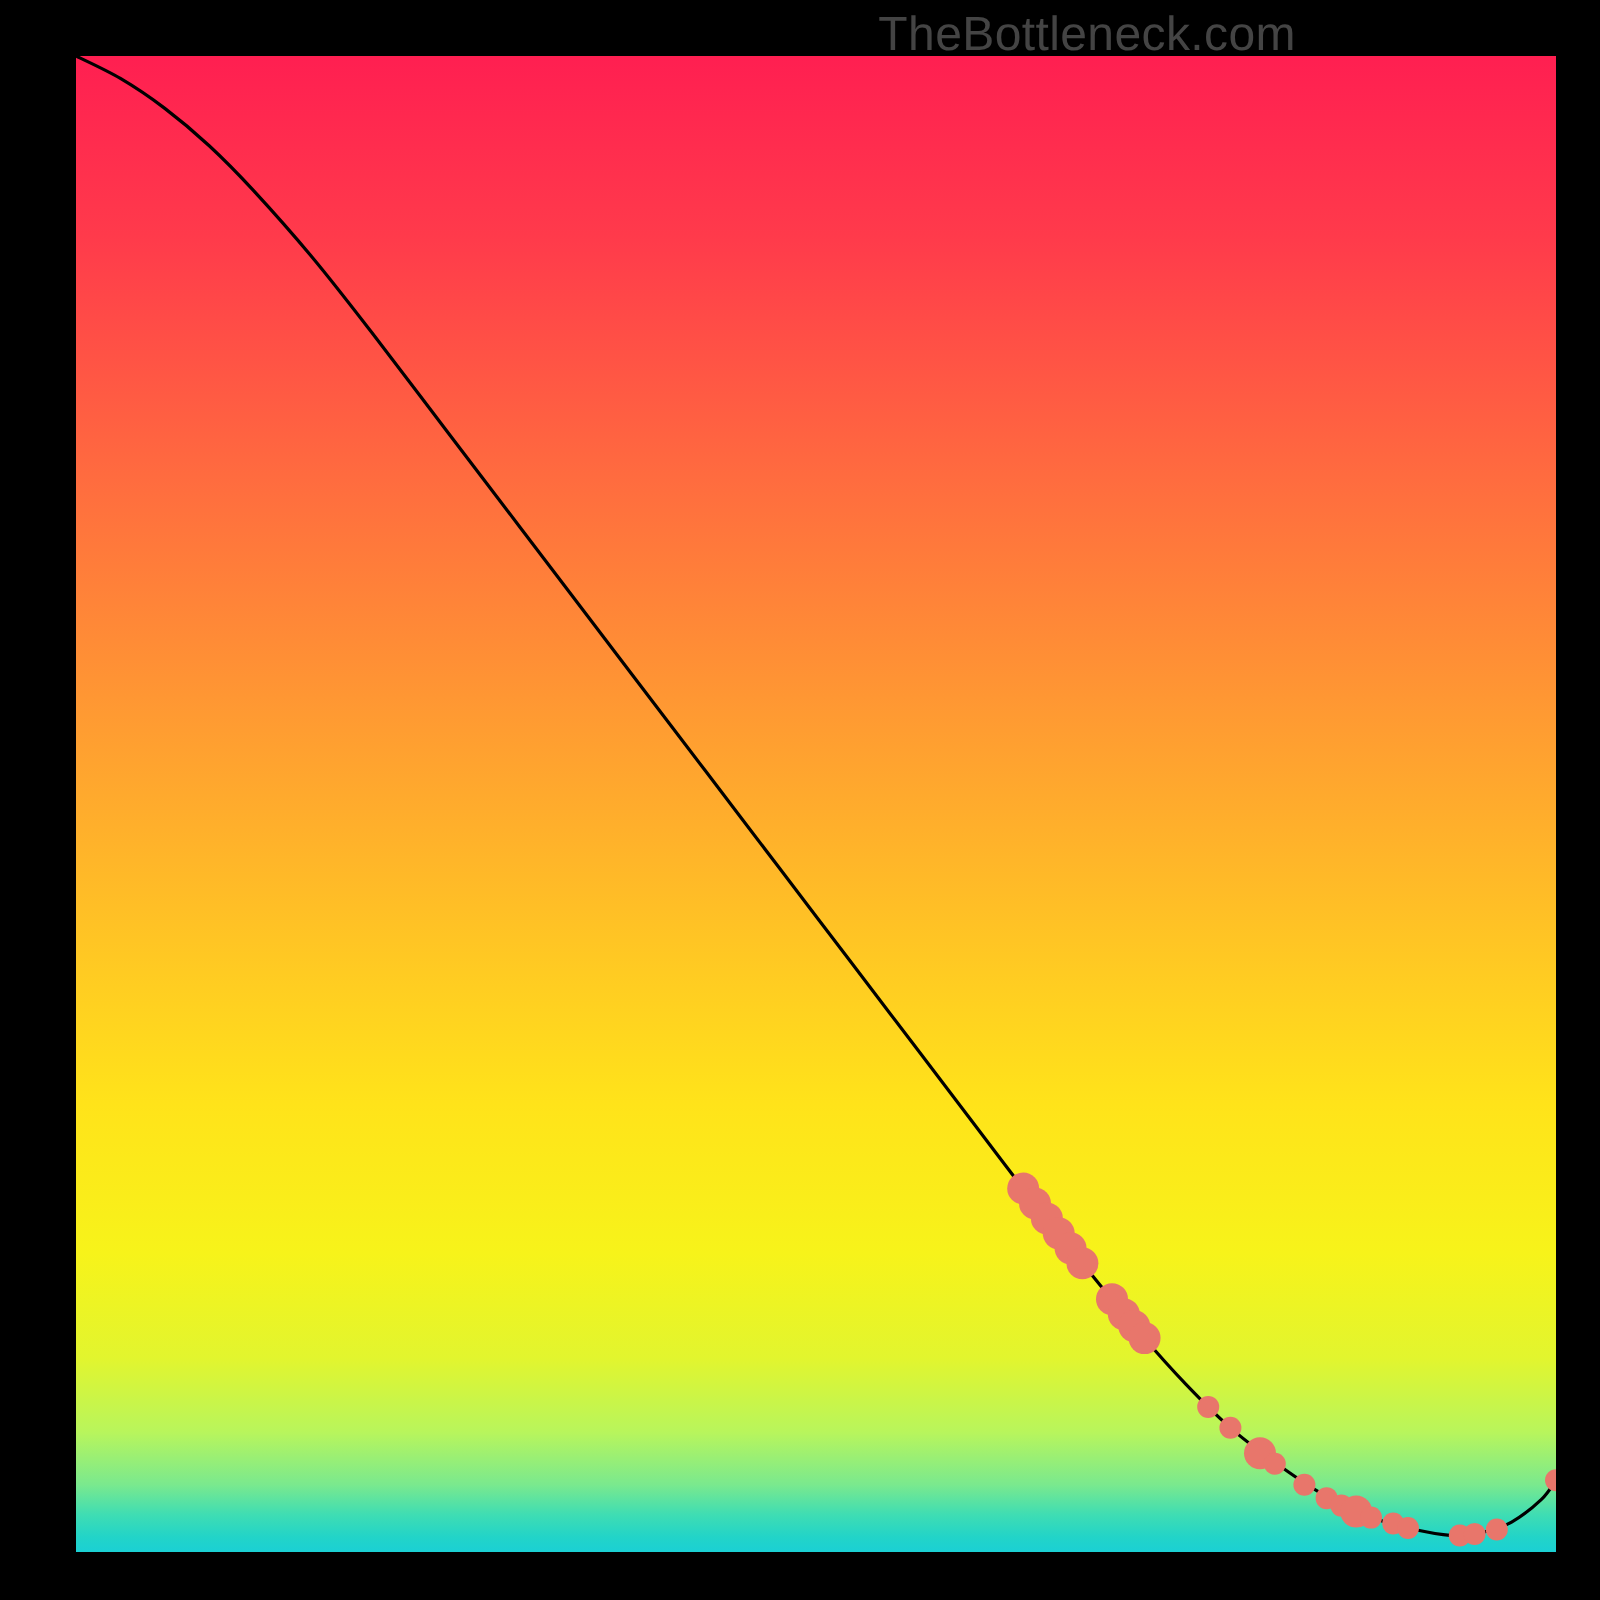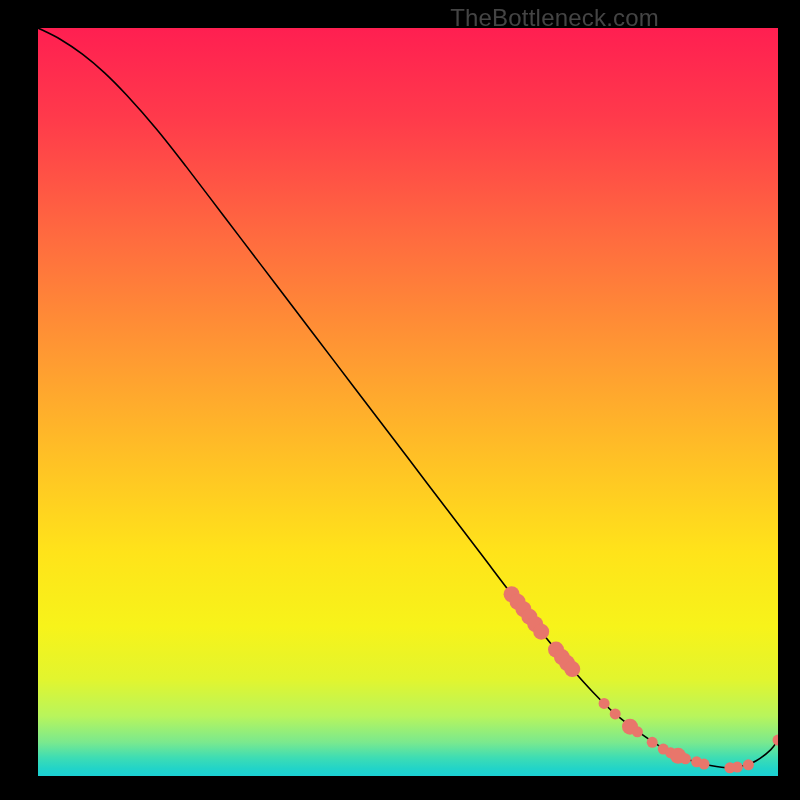--- a/index.html
+++ b/index.html
@@ -9,21 +9,20 @@
     height: 800px;
     background: #000;
     overflow: hidden;
     font-family: Arial, Helvetica, sans-serif;
   }
   .frame {
     position: relative;
     width: 660px;
     height: 800px;
     background: #000;
-    padding-left: 11px;
   }
   .watermark {
     position: absolute;
     top: 4px;
     right: 12px;
     color: #444;
     font-size: 24px;
     font-weight: 500;
     letter-spacing: 0.2px;
     user-select: none;

